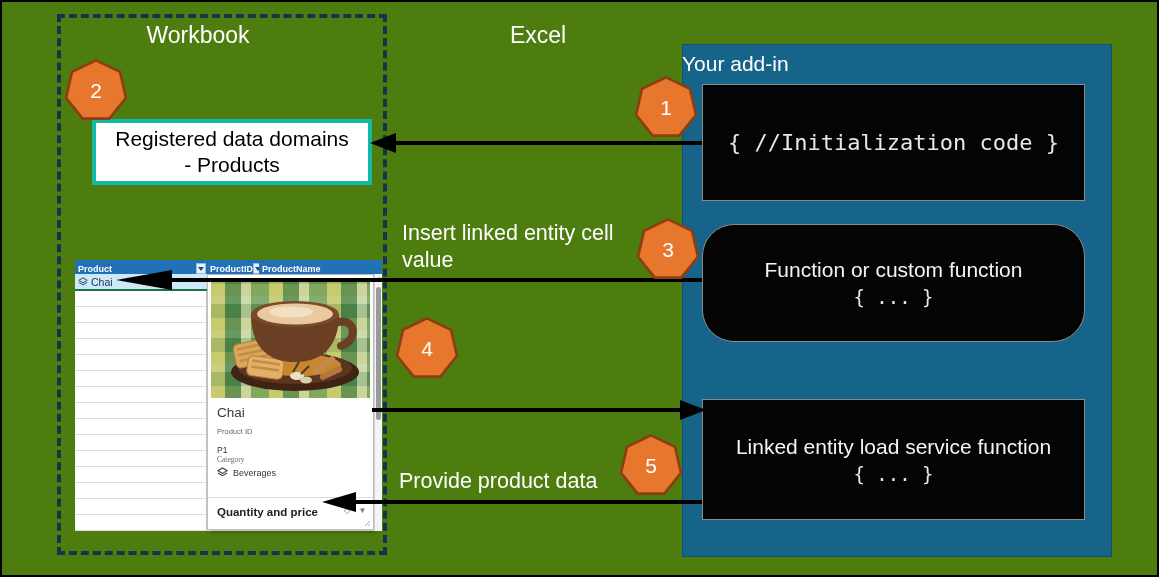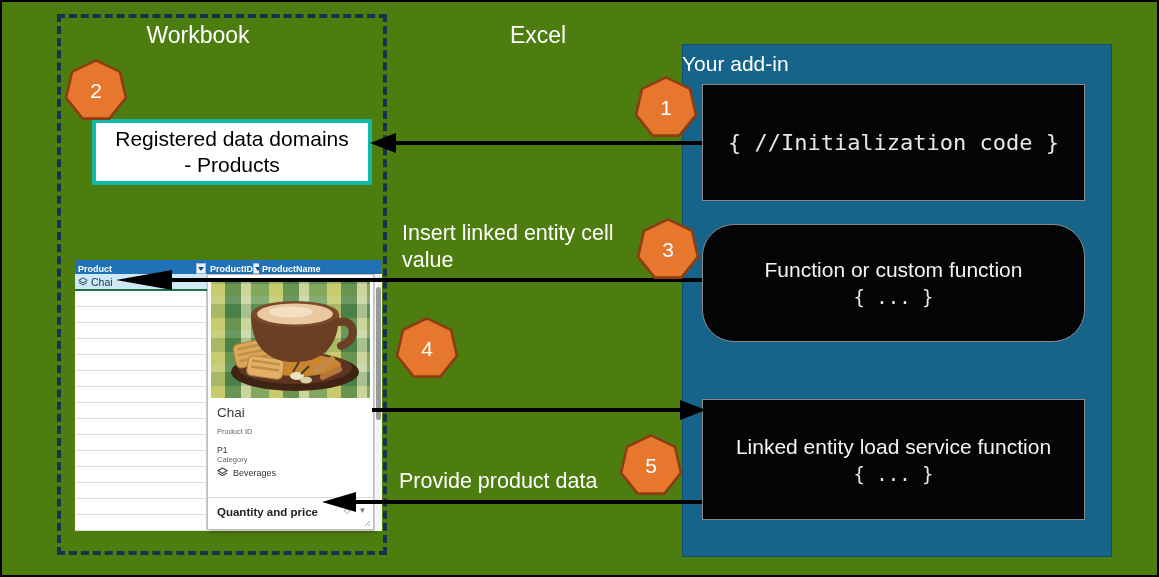--- a/index.html
+++ b/index.html
@@ -62,21 +62,21 @@
   .card-photo{position:absolute;left:3px;top:3px;width:159px;height:120px;overflow:hidden;
     background-color:#7FA65A;
     background-image:
       repeating-linear-gradient(90deg,rgba(228,218,118,.55) 0 14px,rgba(56,118,66,.55) 14px 30px,rgba(242,242,212,.5) 30px 40px,rgba(88,148,88,.45) 40px 58px),
       repeating-linear-gradient(0deg,rgba(220,210,110,.4) 0 12px,rgba(48,108,58,.4) 12px 26px,rgba(246,246,222,.35) 26px 34px);}
   .card-photo svg{position:absolute;left:0;top:0;}
   .card-title{position:absolute;left:9px;top:130px;font-size:13.5px;color:#3A3A3A;}
   .fld-label{position:absolute;left:9px;font-size:7.5px;color:#666;}
   .fld-value{position:absolute;left:9px;font-size:8.5px;color:#333;}
   .fl-pid{top:152px;} .fv-pid{top:170px;}
-  .fl-cat{top:180px;}
+  .fl-cat{top:180px;font-family:Liberation Serif, serif;}
   .cat-row{position:absolute;left:9px;top:192px;display:flex;align-items:center;gap:5px;font-size:9px;color:#333;}
   .card-divider{position:absolute;left:0;top:222px;width:165px;border-top:1px solid #D9D9D9;}
   .section-h{position:absolute;left:9px;top:231px;font-size:11.5px;font-weight:bold;color:#222;}
   .mini-glyphs{position:absolute;left:136px;top:231px;font-size:8px;color:#777;letter-spacing:3px;}
   .resize-grip{position:absolute;right:2px;bottom:2px;}
   
   .scrollbar{position:absolute;left:299px;top:14px;width:8px;height:257px;background:#F4F4F4;border-left:1px solid #D0D0D0;box-sizing:border-box;}
   .sb-up{position:absolute;left:1px;top:3px;width:0;height:0;border-left:3px solid transparent;border-right:3px solid transparent;border-bottom:5px solid #555;}
   .sb-thumb{position:absolute;left:1px;top:13px;width:5px;height:133px;background:#9A9A9A;border-radius:3px;}
 </style>

